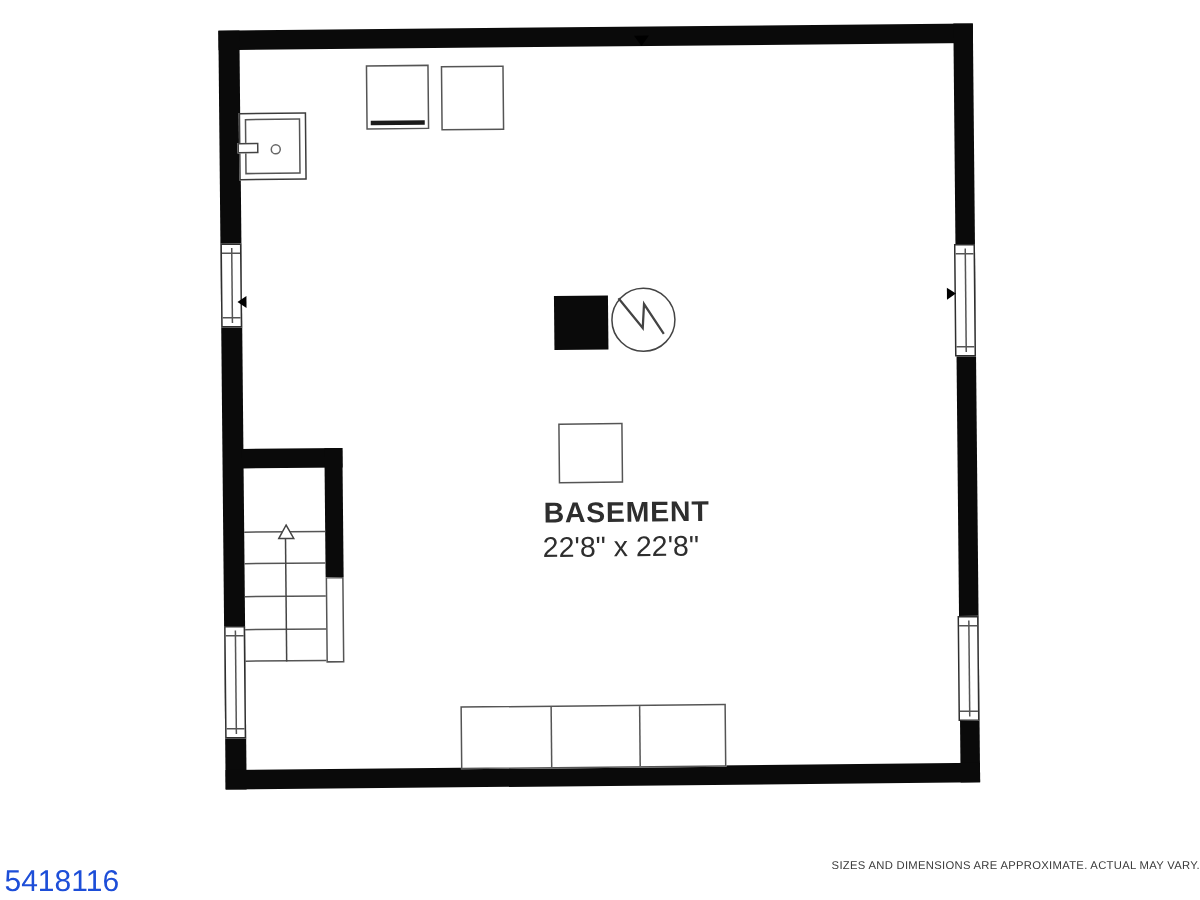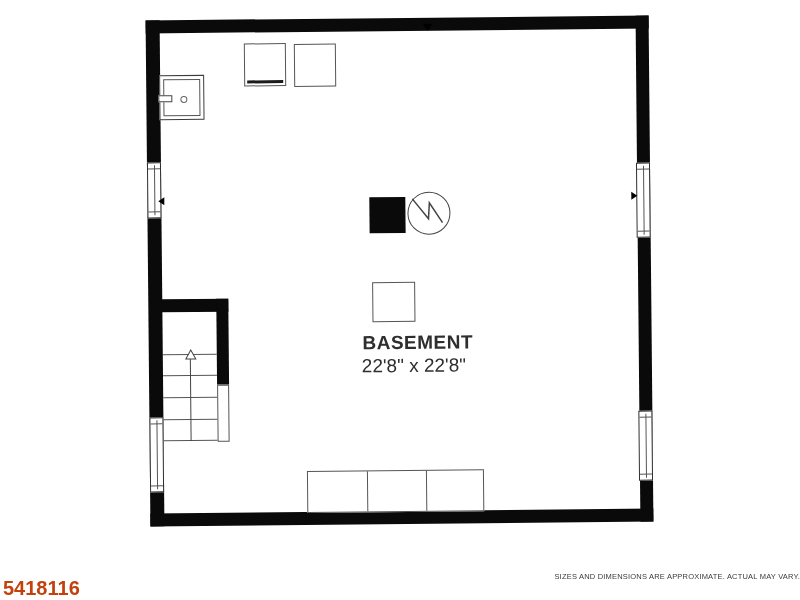--- a/index.html
+++ b/index.html
@@ -69,21 +69,21 @@
     position:absolute;left:165px;top:337px;width:200px;text-align:center;
     font-size:19px;font-weight:500;color:#2e2e2e;
   }
 
   
   #disclaimer{
     position:absolute;left:0;top:572px;width:800px;text-align:right;
     font-size:7.5px;letter-spacing:0.2px;color:#3a3a3a;
   }
   #listing-id{
-    position:absolute;left:3px;top:579px;font-size:20px;line-height:18px;color:#c2410c;font-weight:bold;
+    position:absolute;left:3px;top:579px;font-size:20px;line-height:18px;color:#1d4ed8;
   }
 </style>
 </head>
 <body>
 
 <div id="canvas">
 
   <div id="plan">
 
     <div class="wall" style="left:0;top:0;width:503px;height:13px;"></div>

